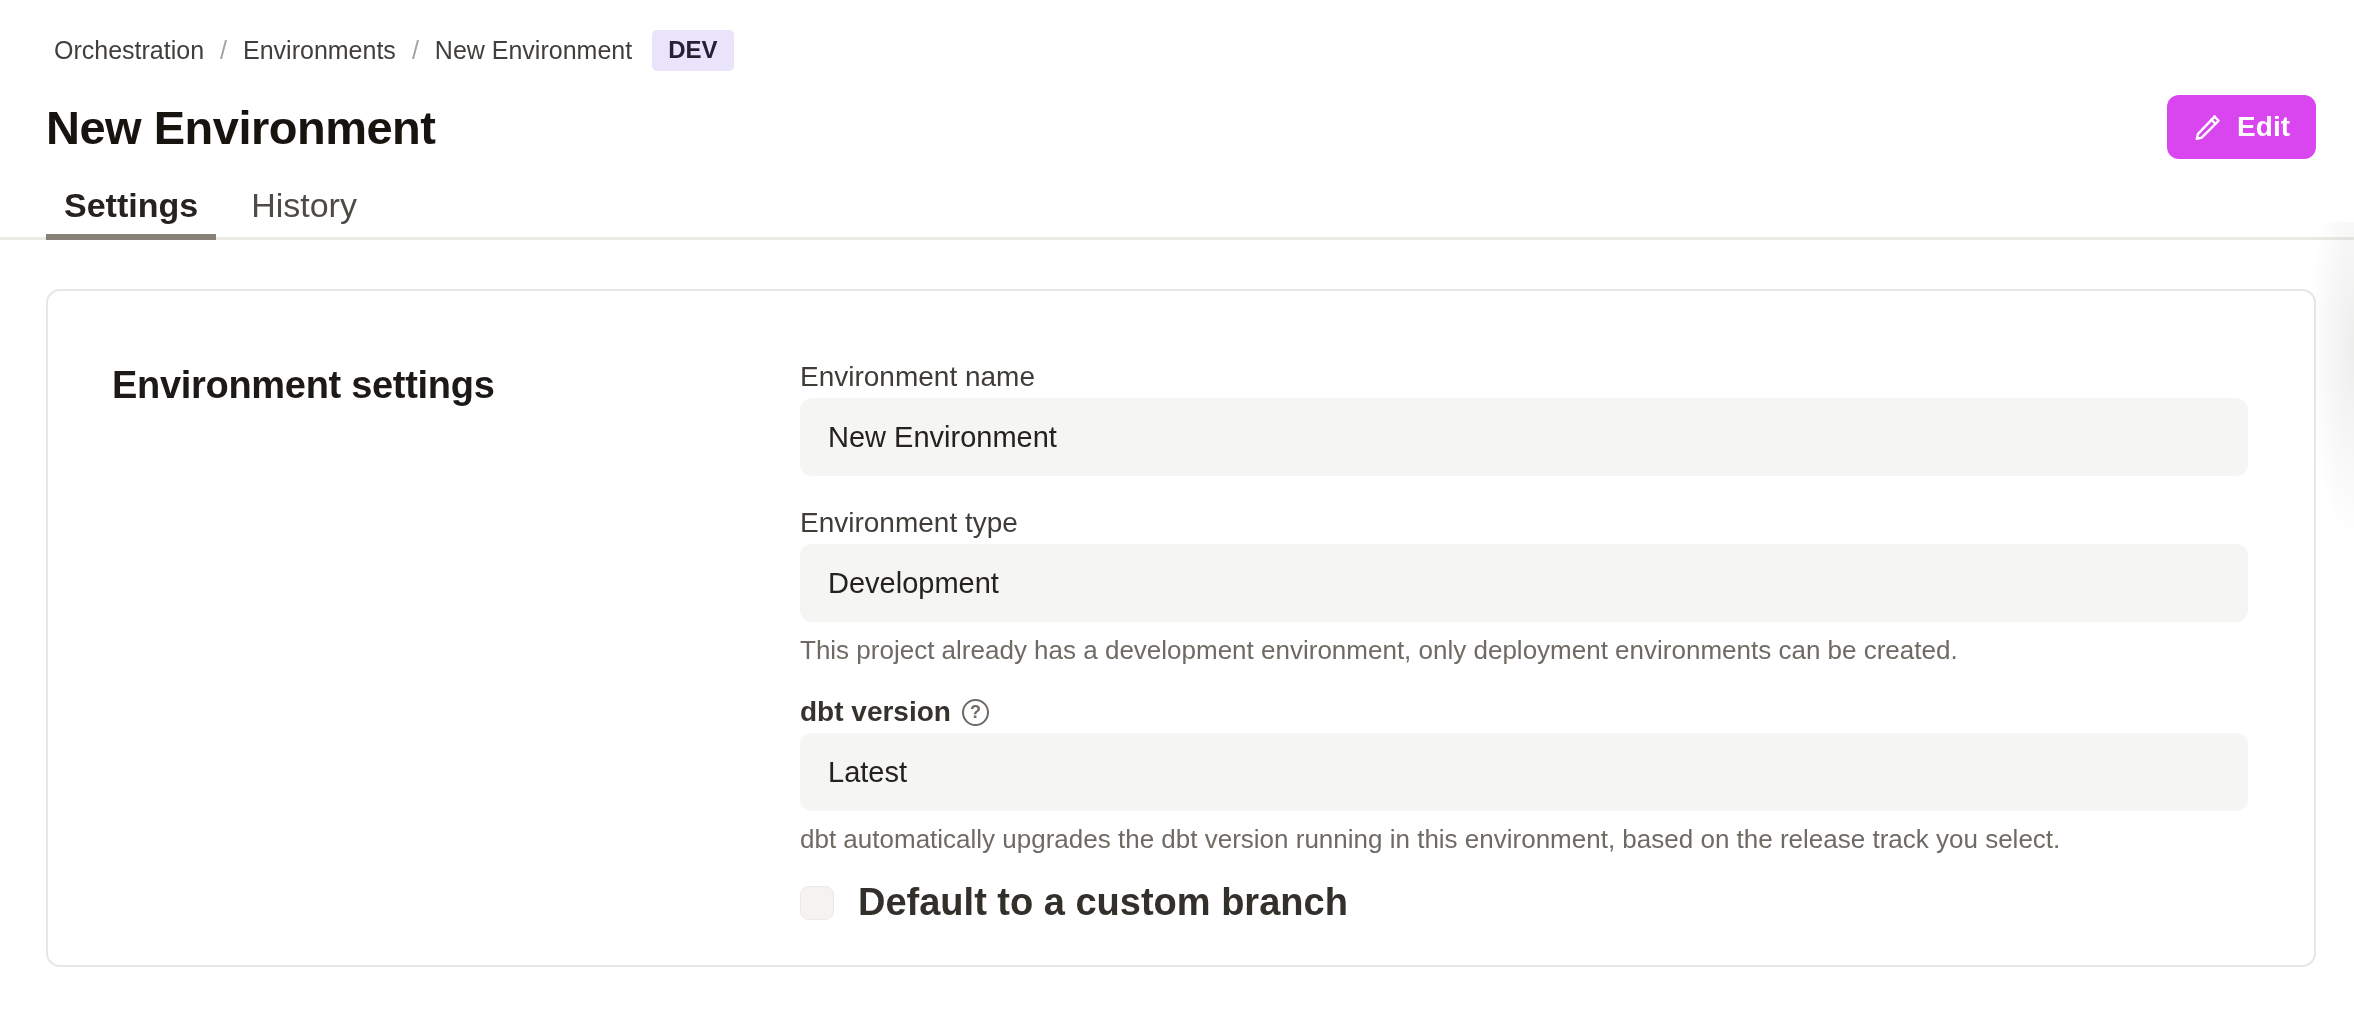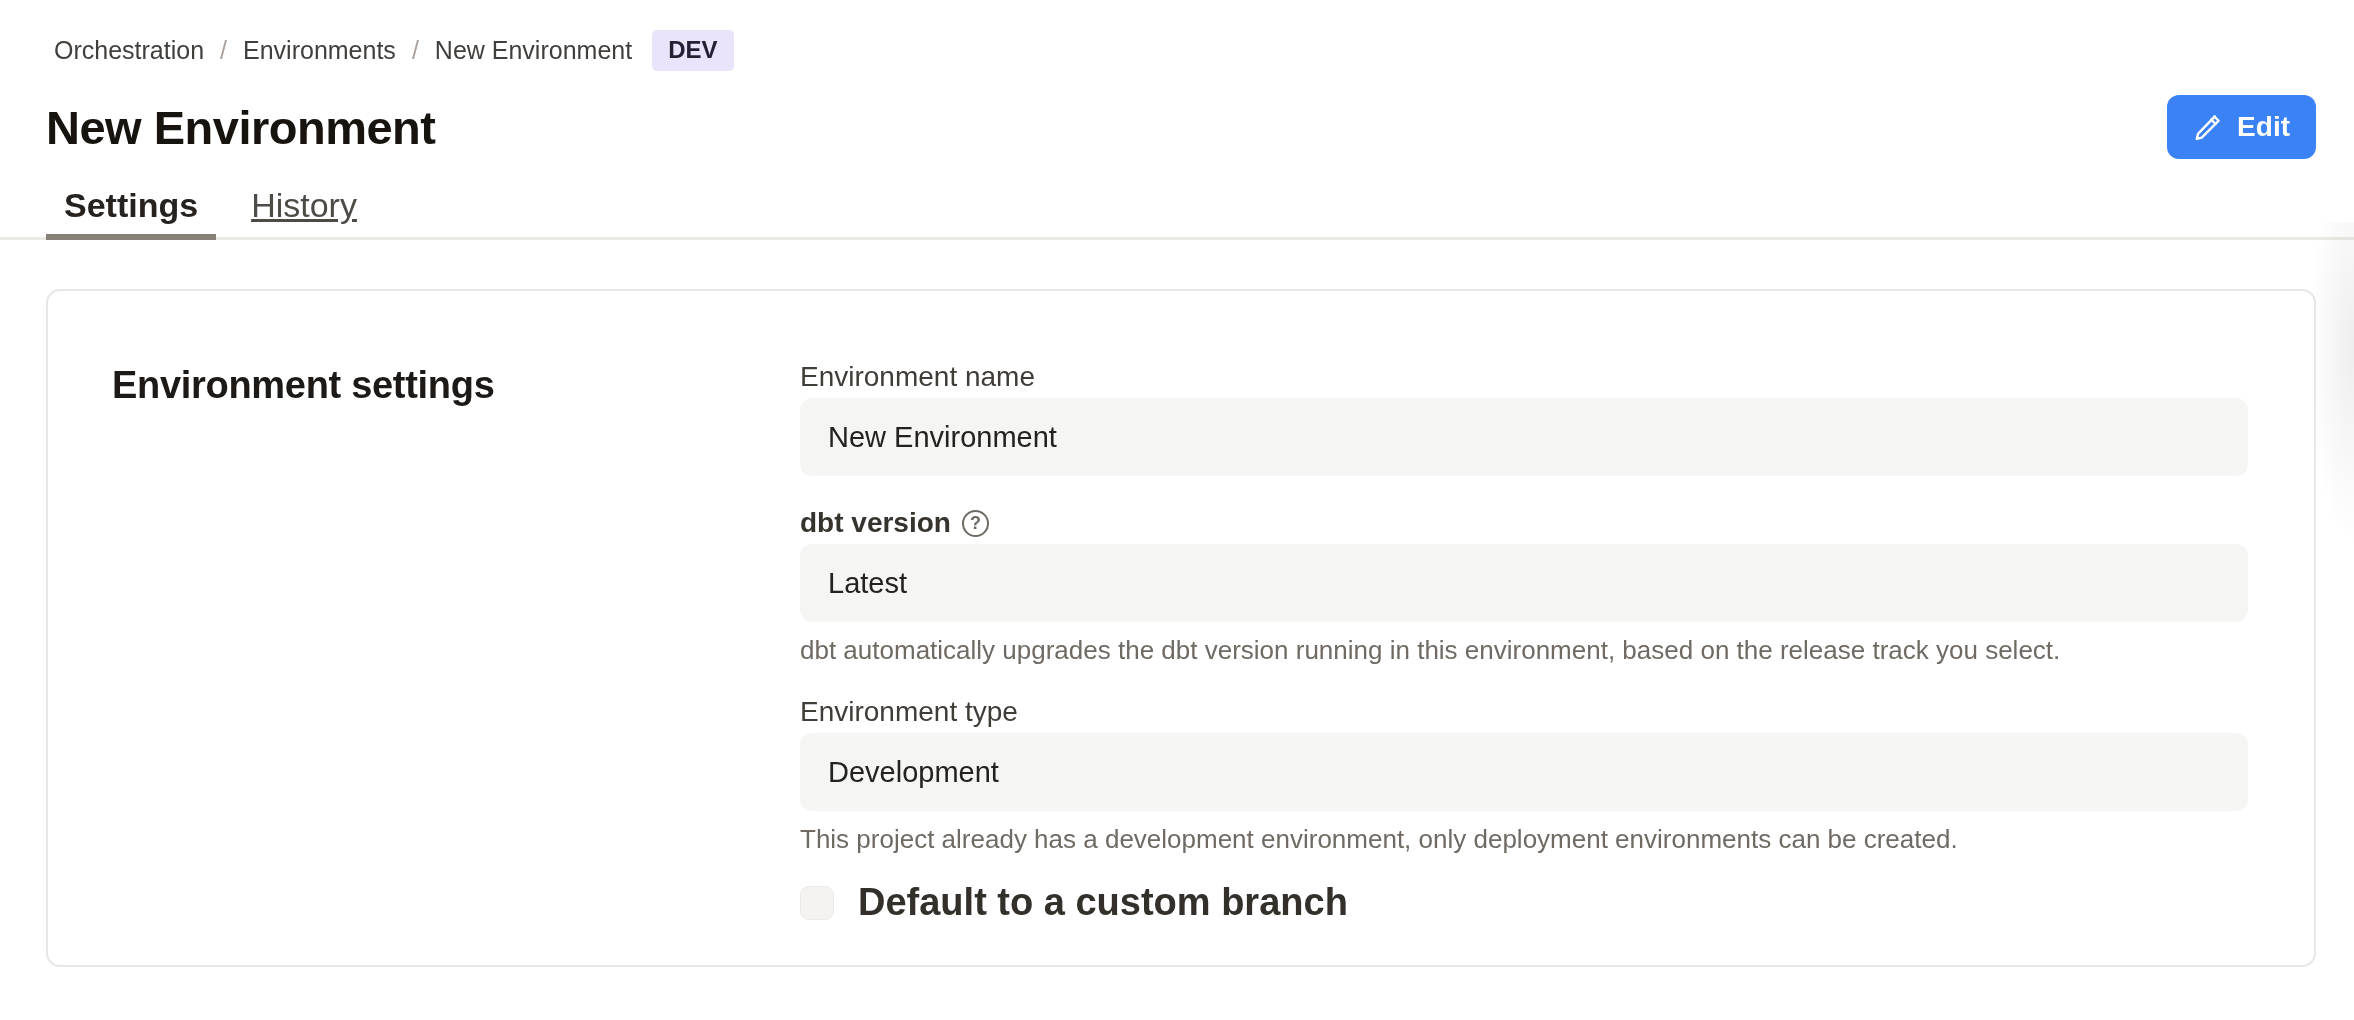--- a/index.html
+++ b/index.html
@@ -49,21 +49,21 @@
     margin: 0;
     font-size: 47px;
     font-weight: 700;
     letter-spacing: -0.5px;
     color: #17130f;
   }
   .edit-btn {
     display: inline-flex;
     align-items: center;
     gap: 14px;
-    background: #3b82f6;
+    background: #d946ef;
     color: #ffffff;
     border: none;
     border-radius: 12px;
     height: 64px;
     padding: 0 26px;
     font-family: "Liberation Sans", sans-serif;
     font-size: 28px;
     font-weight: 700;
     cursor: pointer;
   }
@@ -92,21 +92,21 @@
     font-size: 34px;
     color: #4e4a46;
     cursor: pointer;
   }
   .tab.active {
     font-weight: 700;
     color: #262220;
     padding-bottom: 9px;
     border-bottom: 6px solid #868078;
   }
-  .tab + .tab { margin-left: 17px; text-decoration: underline; }
+  .tab + .tab { margin-left: 17px; }
 
   
   .card {
     margin-top: 49px;
     height: 678px;
     border: 2px solid #e9e7e4;
     border-radius: 14px;
     background: #ffffff;
     display: flex;
     padding: 12px 66px 0 64px;
@@ -236,40 +236,40 @@
       <div class="form-group">
         <div class="form-group-label">
           <span>Environment name</span>
         </div>
         <div class="form-field">
           <span>New Environment</span>
         </div>
       </div>
 
       <div class="form-group">
+        <div class="form-group-label">
+          <span>Environment type</span>
+        </div>
+        <div class="form-field">
+          <span>Development</span>
+        </div>
+        <div class="form-help">This project already has a development environment, only deployment environments can be created.</div>
+      </div>
+
+      <div class="form-group">
         <div class="form-group-label bold">
           <span>dbt version</span>
           <span class="help-icon">?</span>
         </div>
         <div class="form-field">
           <span>Latest</span>
         </div>
         <div class="form-help">dbt automatically upgrades the dbt version running in this environment, based on the release track you select.</div>
       </div>
 
-      <div class="form-group">
-        <div class="form-group-label">
-          <span>Environment type</span>
-        </div>
-        <div class="form-field">
-          <span>Development</span>
-        </div>
-        <div class="form-help">This project already has a development environment, only deployment environments can be created.</div>
-      </div>
-
       <div class="checkbox-row">
         <div class="checkbox-box"></div>
         <div class="checkbox-label">Default to a custom branch</div>
       </div>
 
     </div>
   </section>
 
   <div class="right-shade"></div>
 </div>

